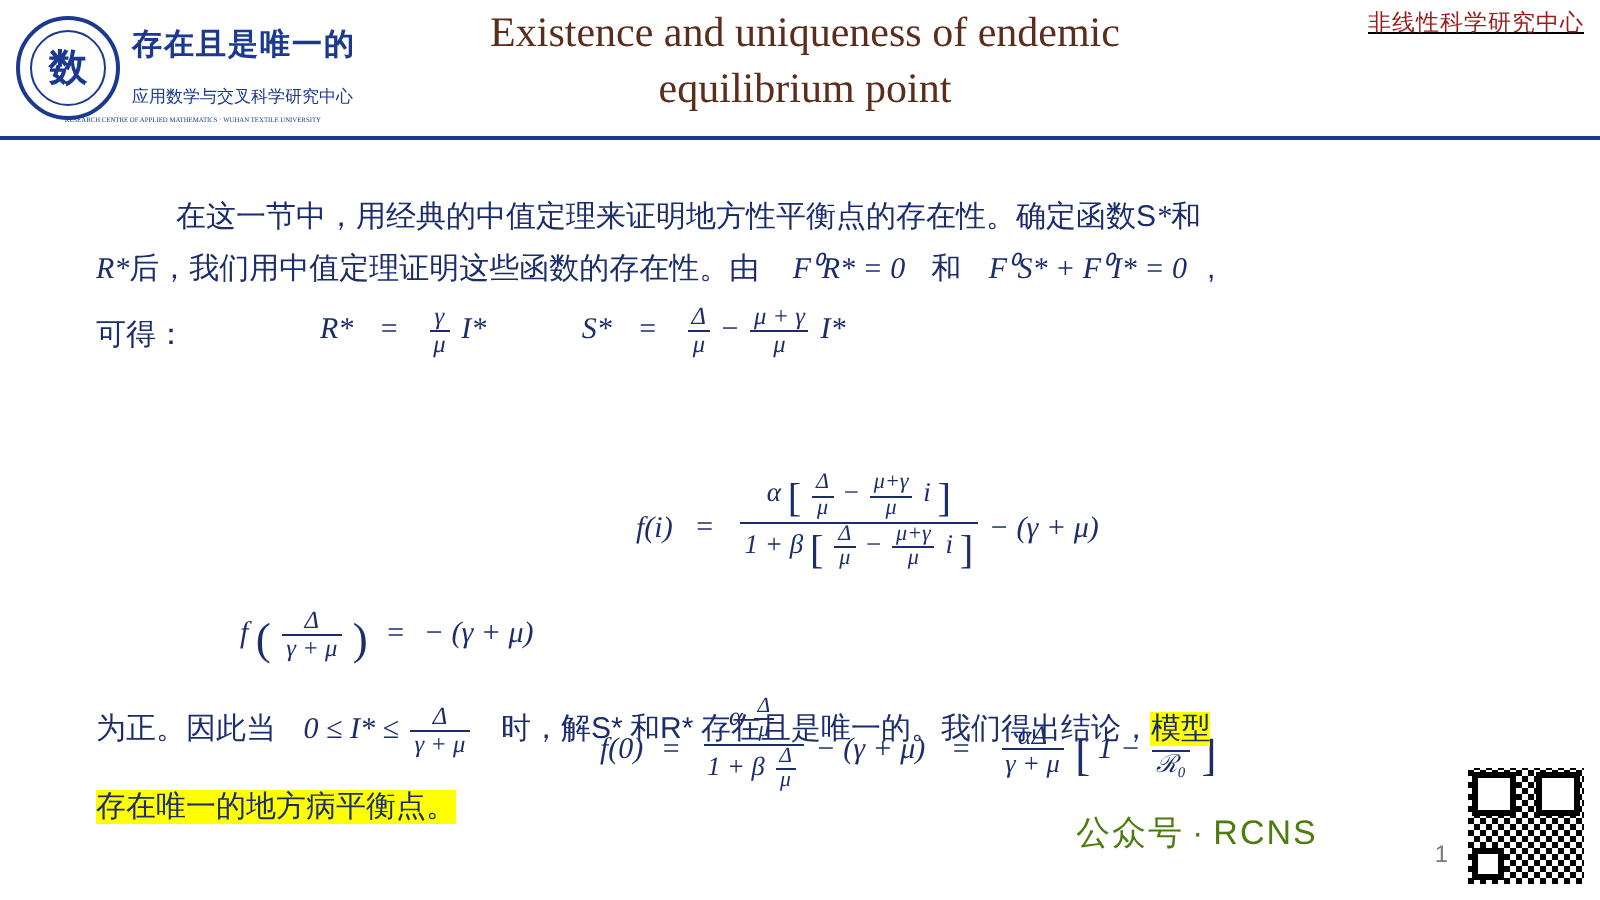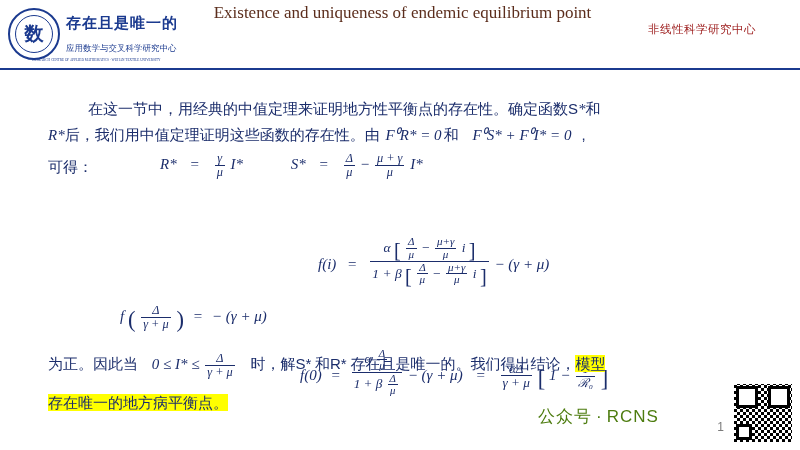--- a/index.html
+++ b/index.html
@@ -57,25 +57,25 @@
     font-family:"Liberation Sans", sans-serif;
   }
   .logo-sub {
     font-size:8.5px; color:#1b3a8f; letter-spacing:0px;
     font-family:"Liberation Sans", sans-serif;
     margin-top:12px;
   }
   .header-title {
     position:absolute; left:205px; top:2px; width:395px;
     text-align:center;
-    font-size:17px; color:#5b2d1c; line-height:1.35;
+    font-size:21px; color:#5b2d1c; line-height:1.35;
     font-family:"Liberation Serif", serif;
   }
   .right-brand {
-    position:absolute; right:8px; top:22px; width:180px; text-align:center;
+    position:absolute; right:8px; top:4px; width:180px; text-align:right;text-decoration:underline;
   }
   .right-brand .rb-cn {
     font-size:11.5px; color:#9c1b1b; letter-spacing:0.5px;
     font-family:"Liberation Sans", sans-serif;
   }
   .right-brand .rb-en {
     font-size:8.5px; color:#9c1b1b; font-weight:bold; margin-top:3px;
     font-family:"Liberation Sans", sans-serif;
   }
 
@@ -175,21 +175,21 @@
 <div class="header-rule"></div>
 
 <div class="body-area">
 
   <div class="para line1">
     <span class="cn">在这一节中，用经典的中值定理来证明地方性平衡点的存在性。确定函数S</span><span class="mi">*</span><span class="cn">和</span>
   </div>
 
   <div class="para line2">
     <span class="mi">R</span><span class="mi">*</span><span class="cn">后，我们用中值定理证明这些函数的存在性。由</span>
-    <span class="mi" style="margin:0 2px">F⁰R* = 0</span><span class="cn">和</span>
+    <span class="mi" style="margin:0 13px">F⁰R* = 0</span><span class="cn">和</span>
     <span class="mi" style="margin:16px 10px">F⁰S* + F⁰I* = 0</span><span class="cn">,</span>
   </div>
 
   <div class="para line3 cn">可得：</div>
 
   <div class="para eq1">
     <span class="mi">R*</span>
     <span style="margin:0 10px">=</span>
     <span class="frac mi">
       <span class="num">γ</span>

